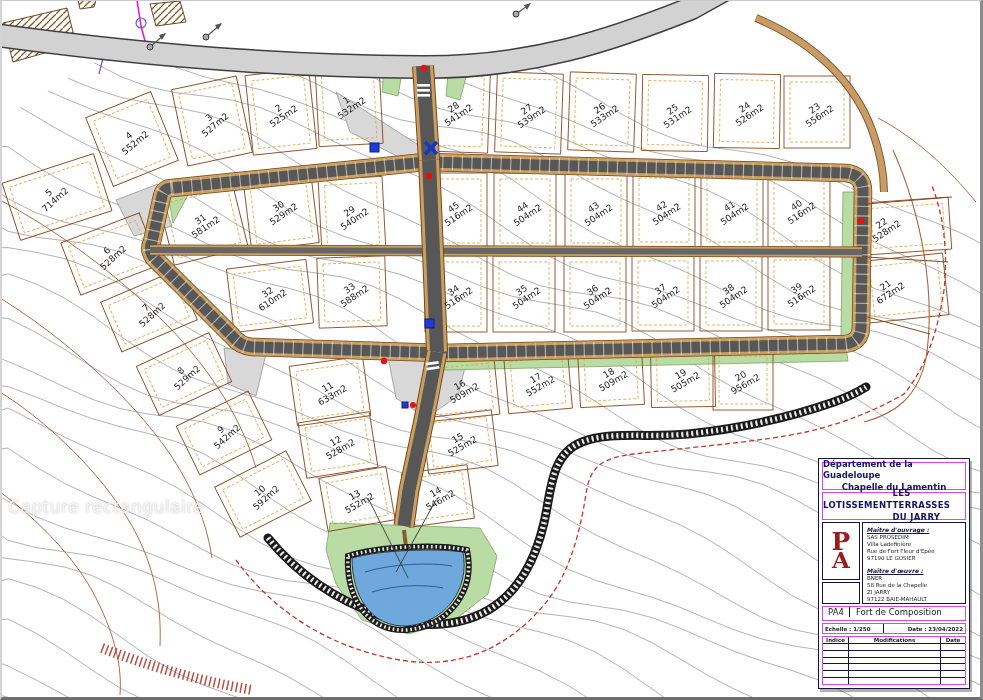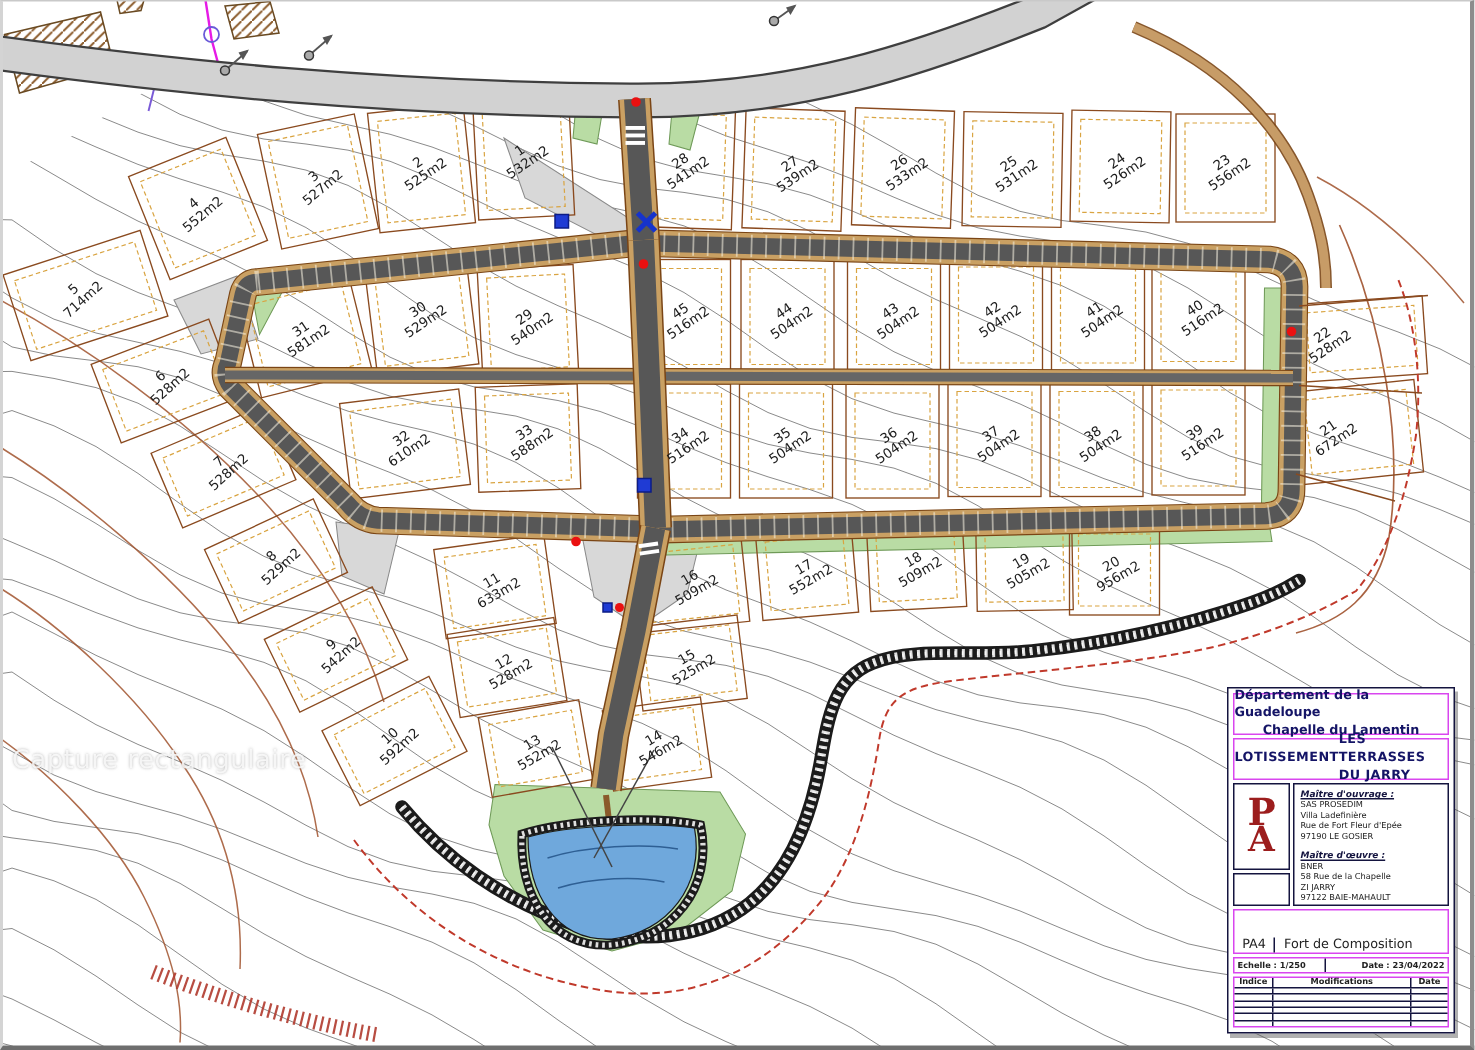--- a/index.html
+++ b/index.html
@@ -29,21 +29,21 @@
   .tb-mid{height:82px;display:flex;gap:2px;border:none;padding:0;}
   .tb-mid-left{width:38px;display:flex;flex-direction:column;gap:2px;}
   .tb-logo{height:56px;border:1px solid #14143f;display:flex;flex-direction:column;align-items:center;justify-content:center;}
   .tb-logo .lp{font-family:"DejaVu Serif", serif;font-weight:bold;color:#9c1d1d;font-size:25px;line-height:.72;}
   .tb-logo .la{font-family:"DejaVu Serif", serif;font-weight:bold;color:#9c1d1d;font-size:23px;line-height:.8;}
   .tb-logo-sub{flex:1;border:1px solid #14143f;}
   .tb-mid-right{flex:1;border:1px solid #14143f;padding:3px 4px;font-size:5.5px;color:#222;}
   .tb-part-label{font-size:6px;font-weight:bold;font-style:italic;text-decoration:underline;color:#14143f;margin-bottom:1px;}
   .tb-part-lines div{line-height:1.3;}
   .tb-gap{height:4px;}
-  .tb-sheet{height:30px;display:flex;align-items:flex-end;}
+  .tb-sheet{height:15px;display:flex;align-items:flex-start;}
   .tb-sheet .code{width:26px;border-right:1px solid #14143f;display:flex;align-items:center;justify-content:center;font-size:8.5px;color:#222;}
   .tb-sheet .name{flex:1;display:flex;align-items:center;padding-left:6px;font-size:8.5px;color:#222;}
   .tb-scale{height:11px;display:flex;align-items:stretch;font-size:5.5px;font-weight:bold;color:#222;}
   .tb-scale .sc{width:58px;border-right:1px solid #14143f;display:flex;align-items:center;padding-left:2px;}
   .tb-scale .dt{flex:1;display:flex;align-items:center;justify-content:flex-end;padding-right:2px;}
   .tb-rev{flex:1;display:flex;flex-direction:column;}
   .tb-rev-row{display:grid;grid-template-columns:26px 1fr 24px;border-bottom:1px solid #14143f;flex:1;}
   .tb-rev-row:last-child{border-bottom:none;}
   .tb-rev-row span{border-right:1px solid #14143f;display:flex;align-items:center;justify-content:center;font-size:5.5px;}
   .tb-rev-row span:last-child{border-right:none;}

